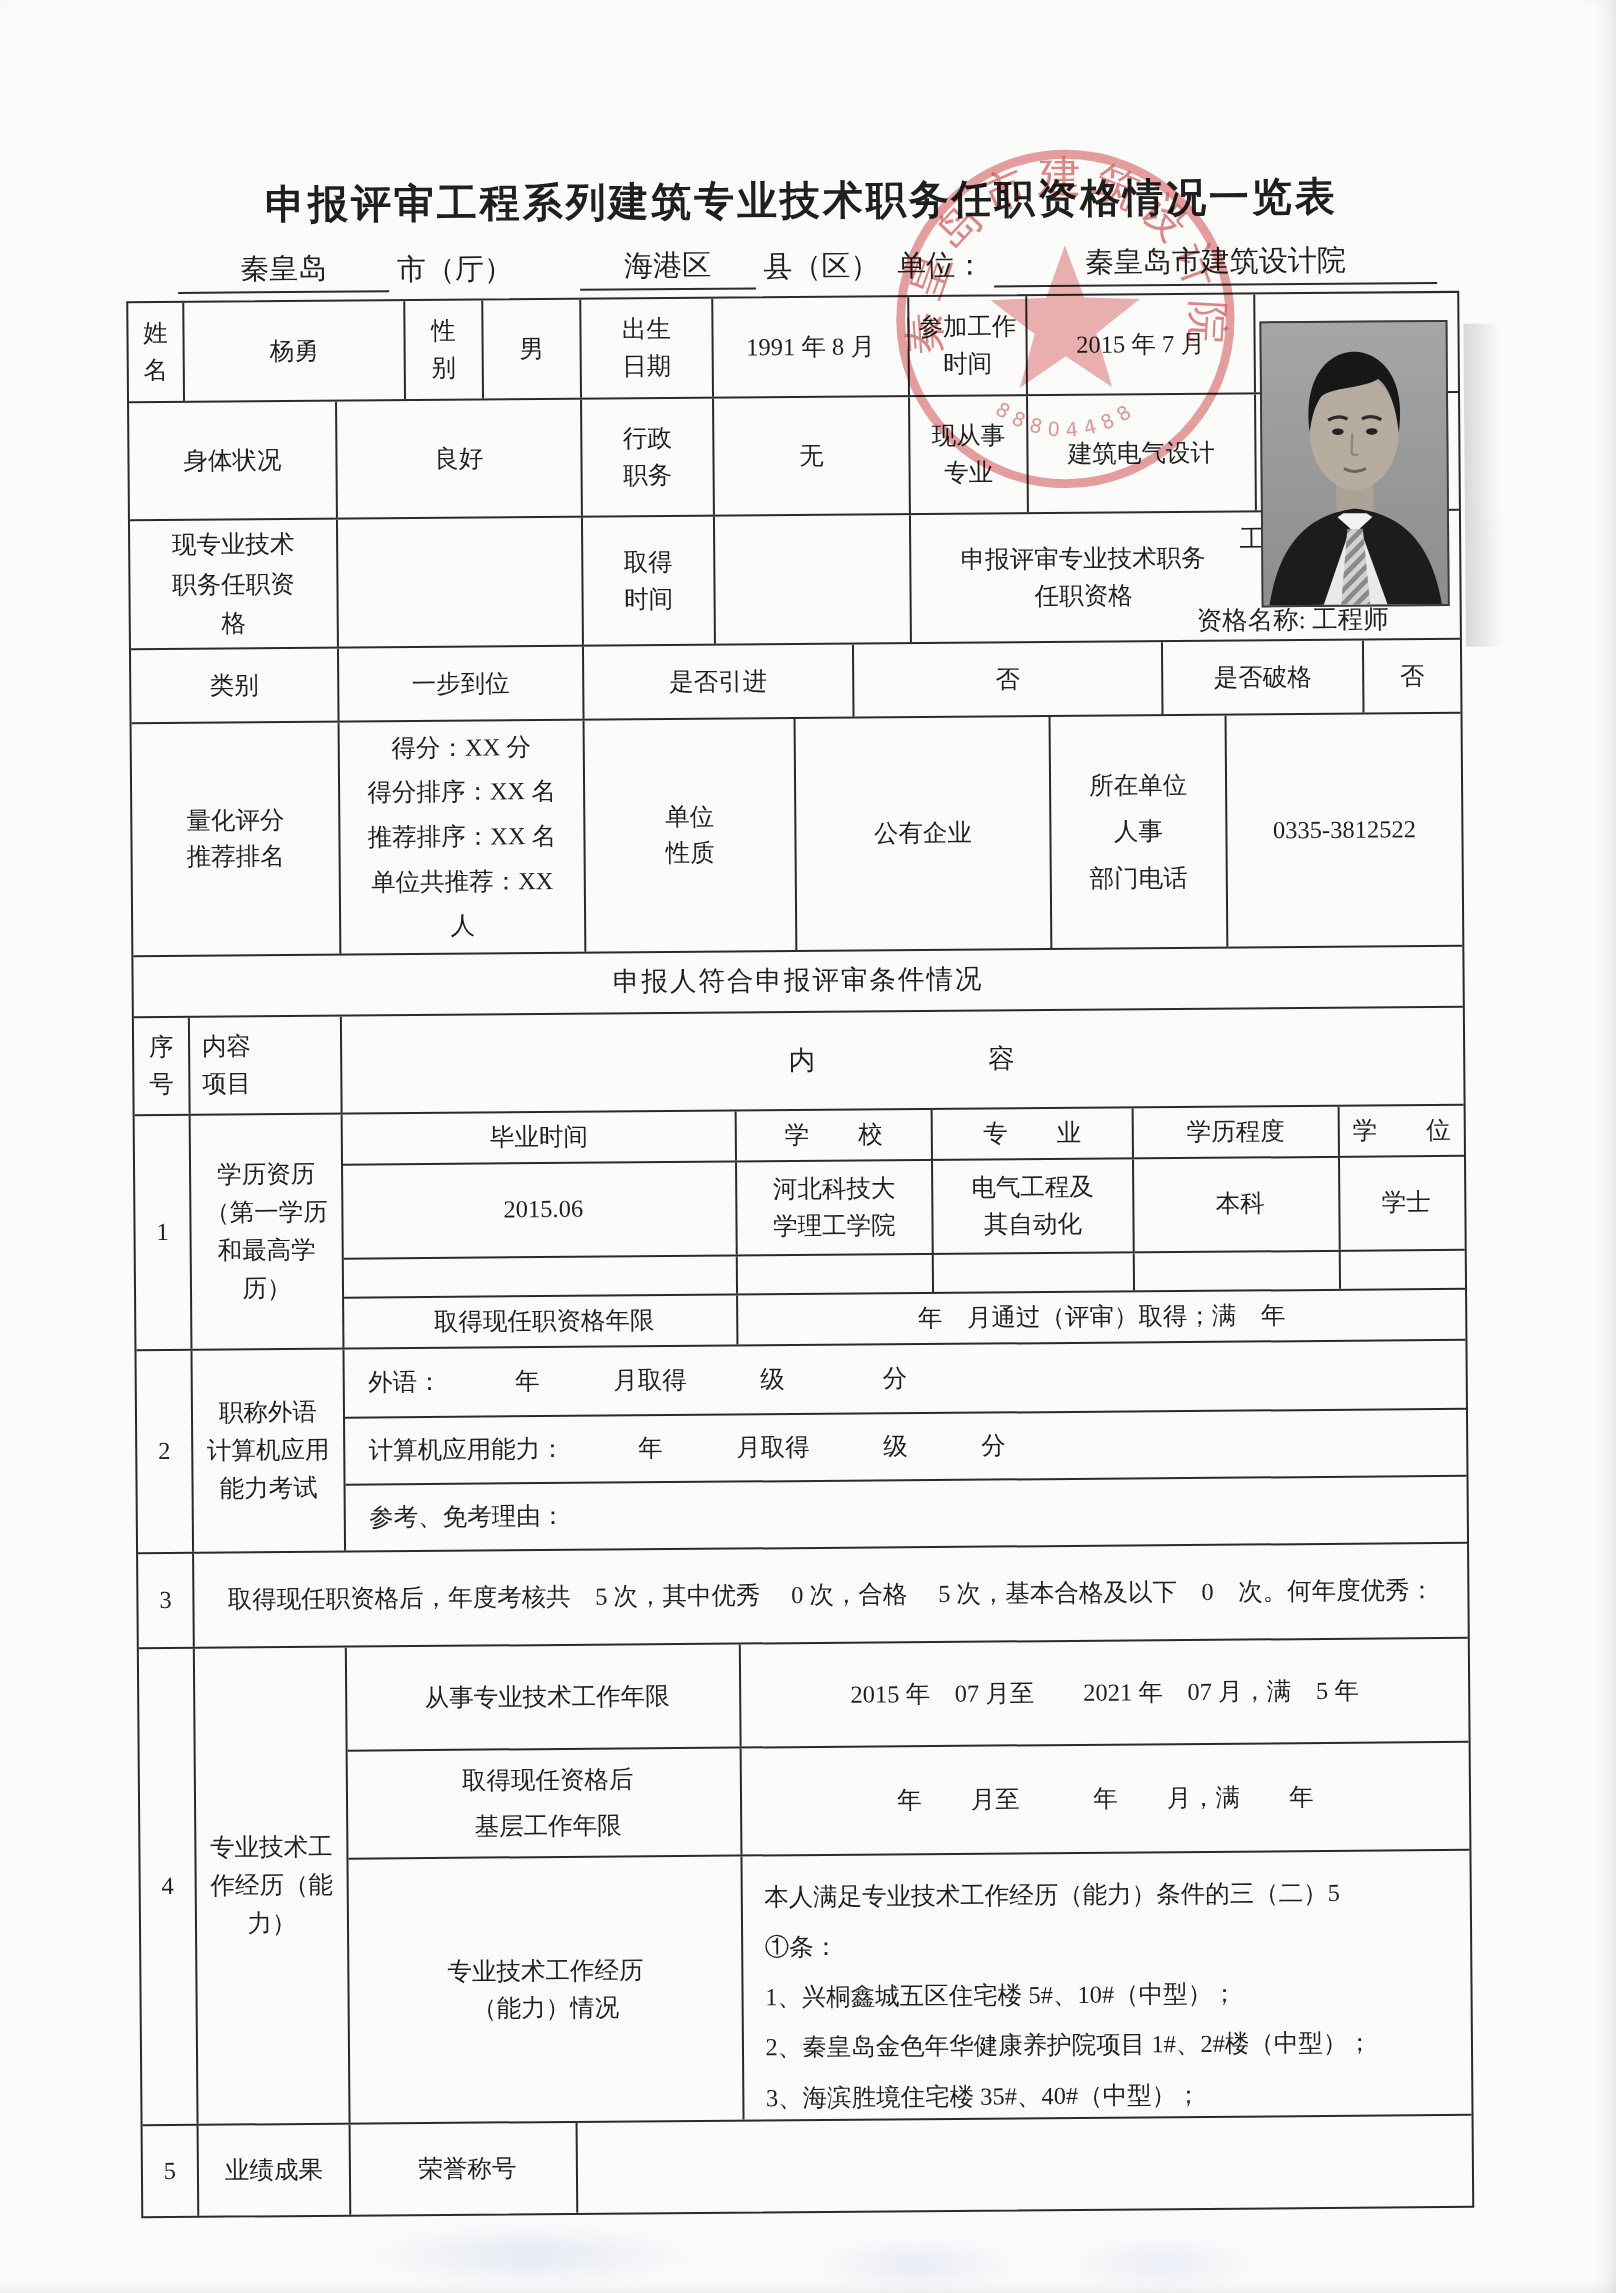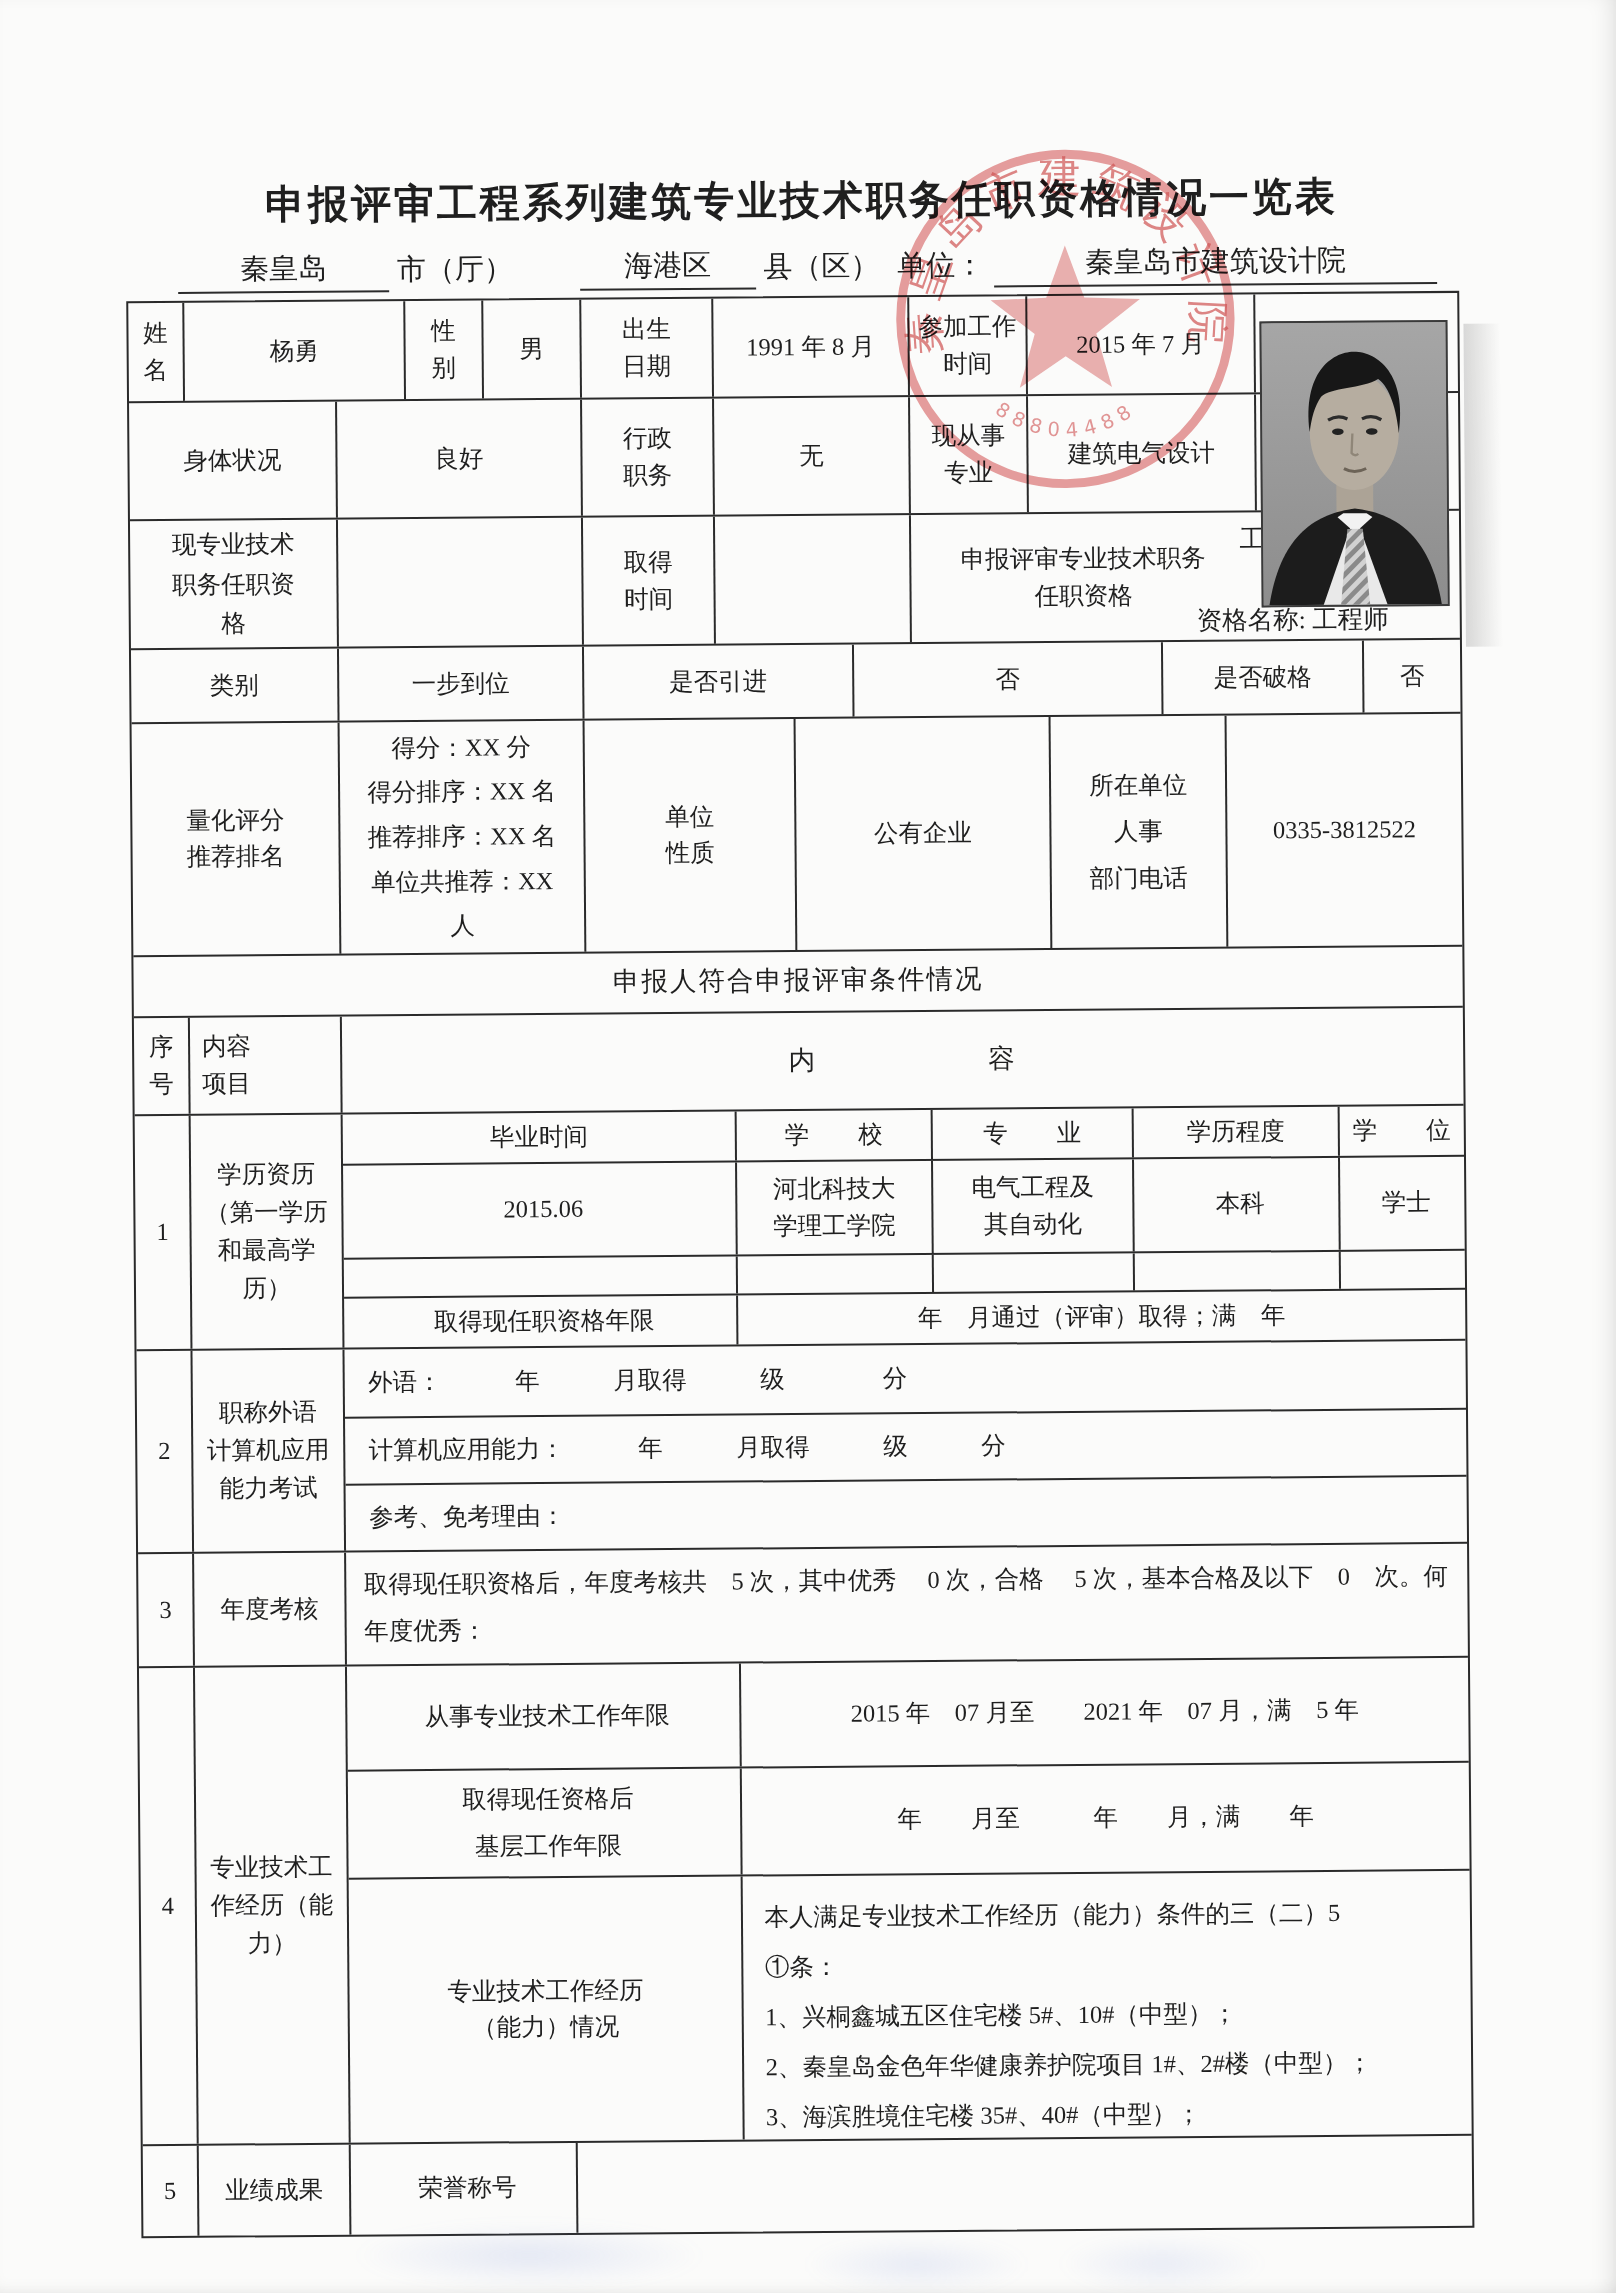--- a/index.html
+++ b/index.html
@@ -245,21 +245,20 @@
           <div class="subcell first left" style="border:none;">计算机应用能力：　　　年　　　月取得　　　级　　　分</div>
         </div>
         <div class="subrow lang-row">
           <div class="subcell first left" style="border:none;">参考、免考理由：</div>
         </div>
       </div>
     </div>
 
     <div class="item">
       <div class="item-no">3</div>
-      <div class="item-name">年度考核</div>
       <div class="item-content">
         <div class="subrow first">
           <div class="subcell first annual-cell" style="flex:1;align-items:center;">取得现任职资格后，年度考核共　5 次，其中优秀　 0 次，合格　 5 次，基本合格及以下　0　次。何年度优秀：</div>
         </div>
       </div>
     </div>
 
     <div class="item">
       <div class="item-no">4</div>
       <div class="item-name preline">专业技术工

